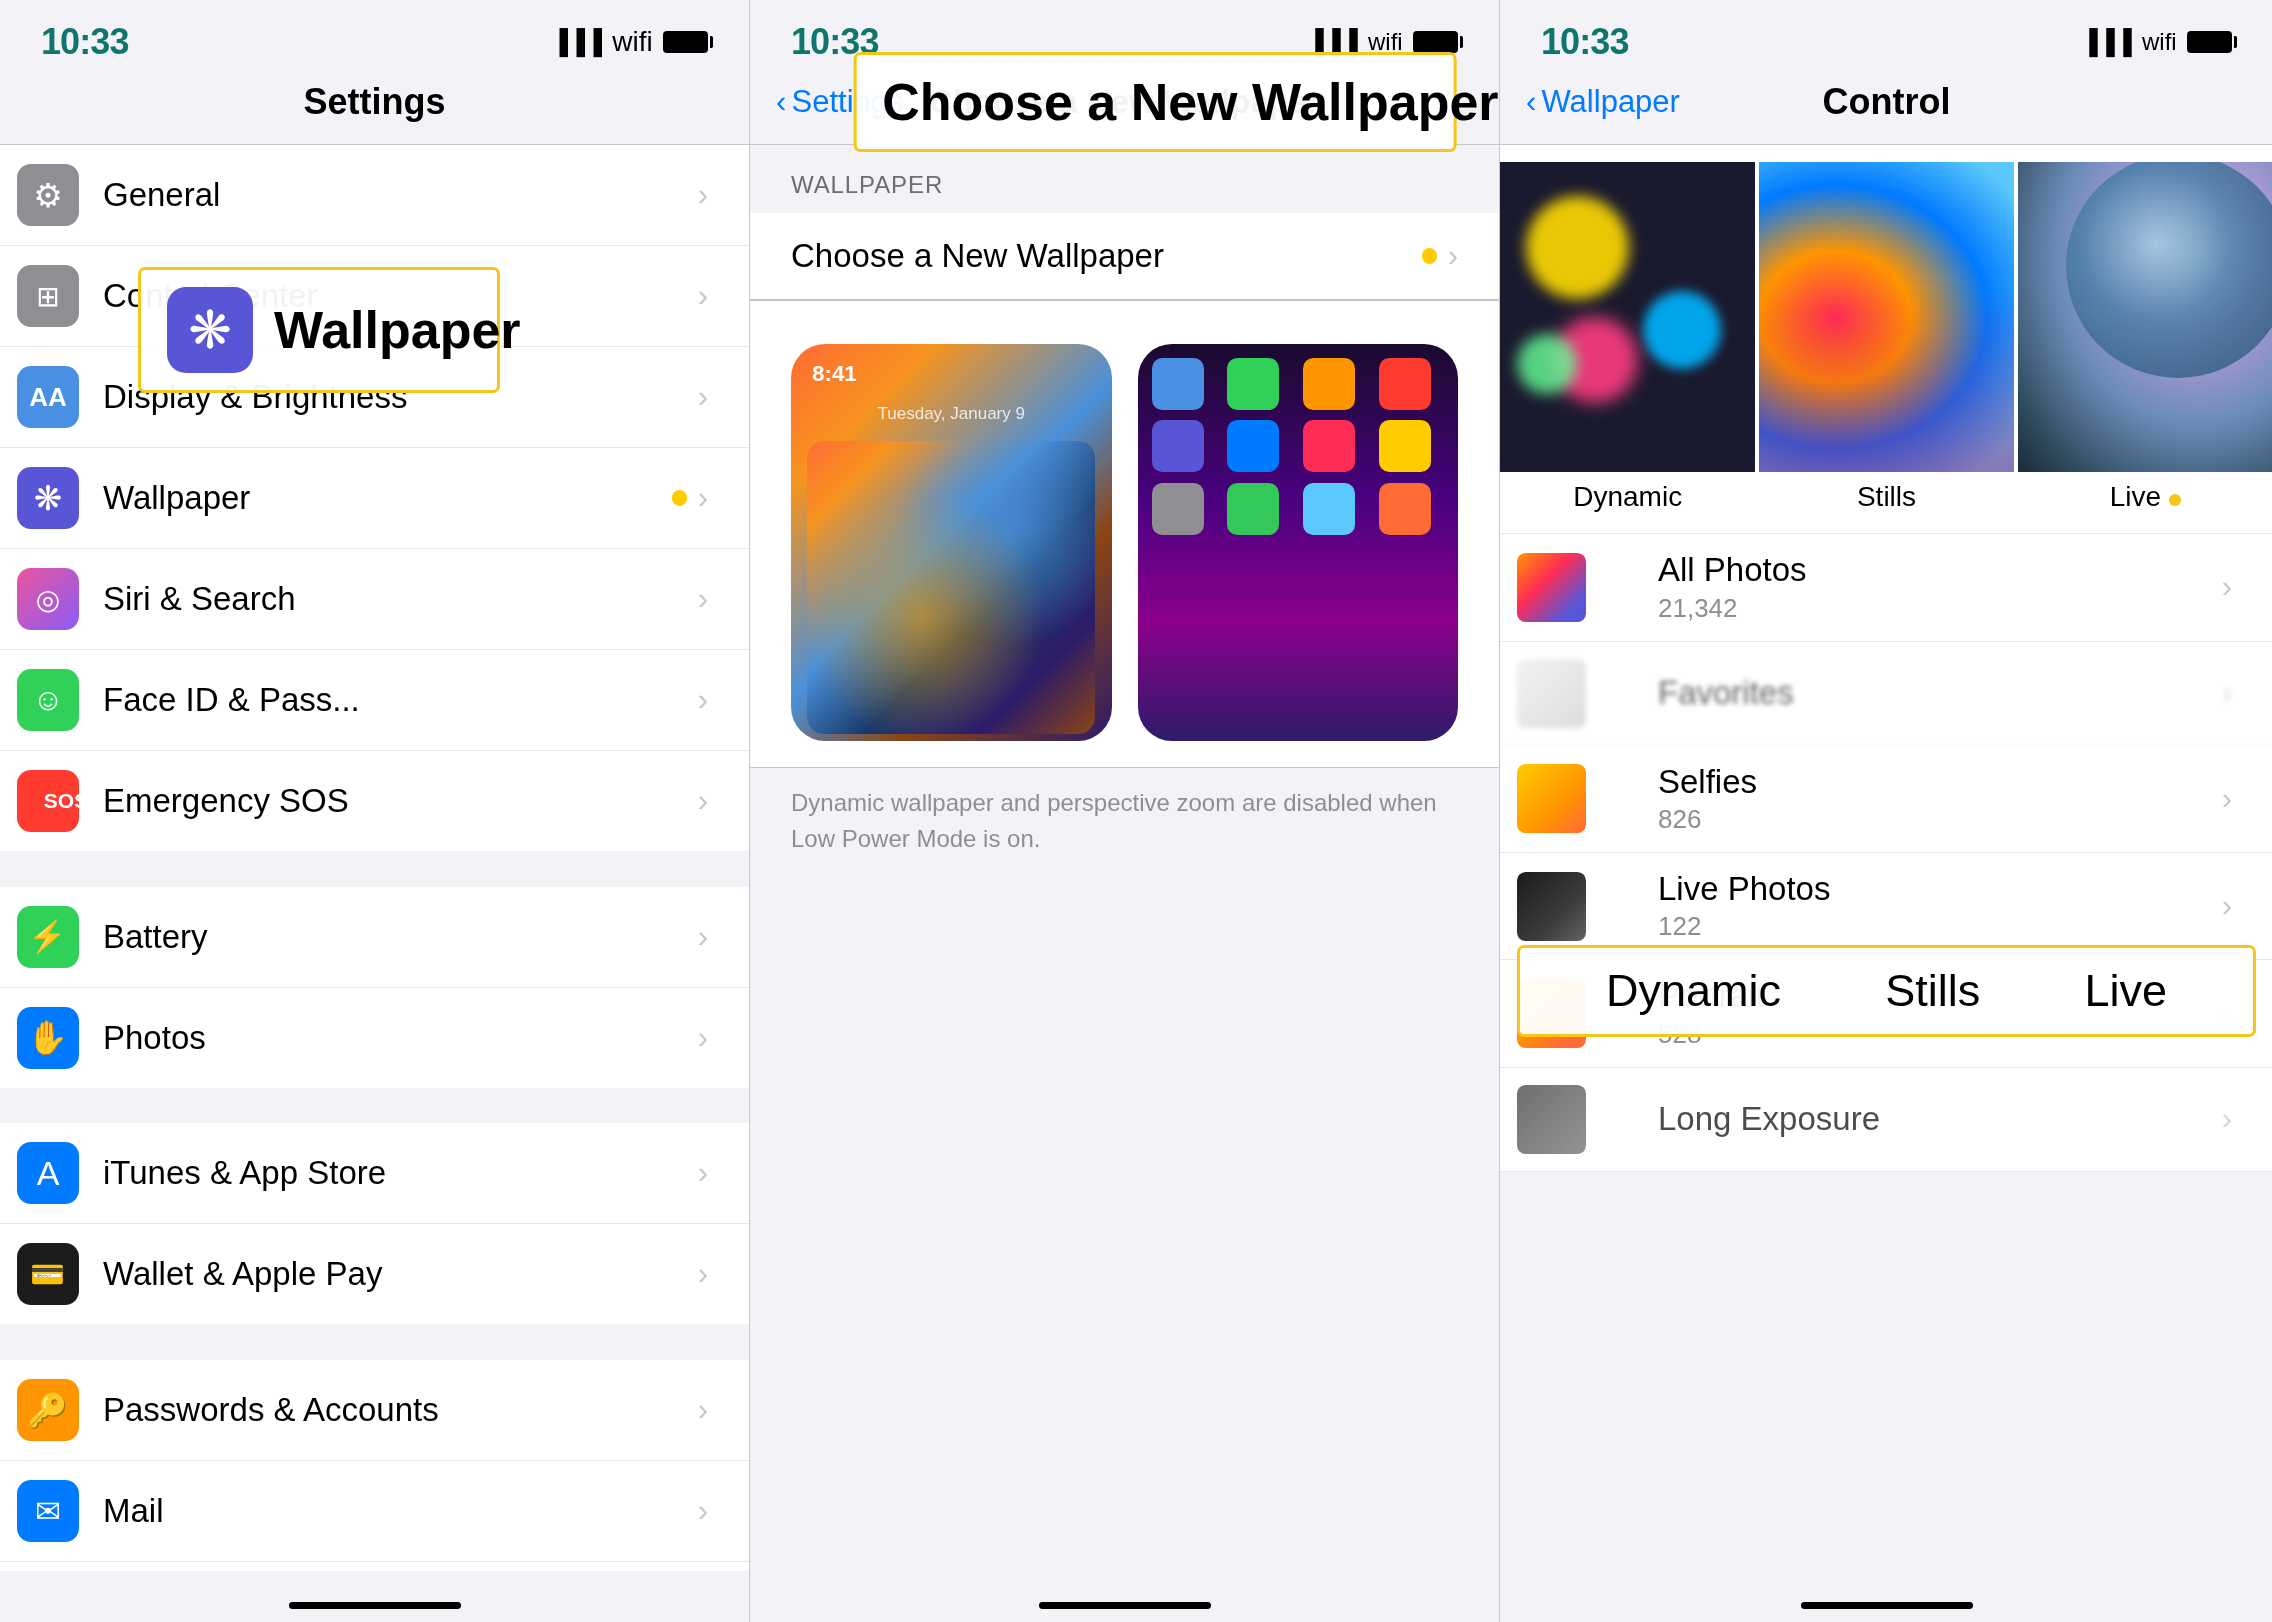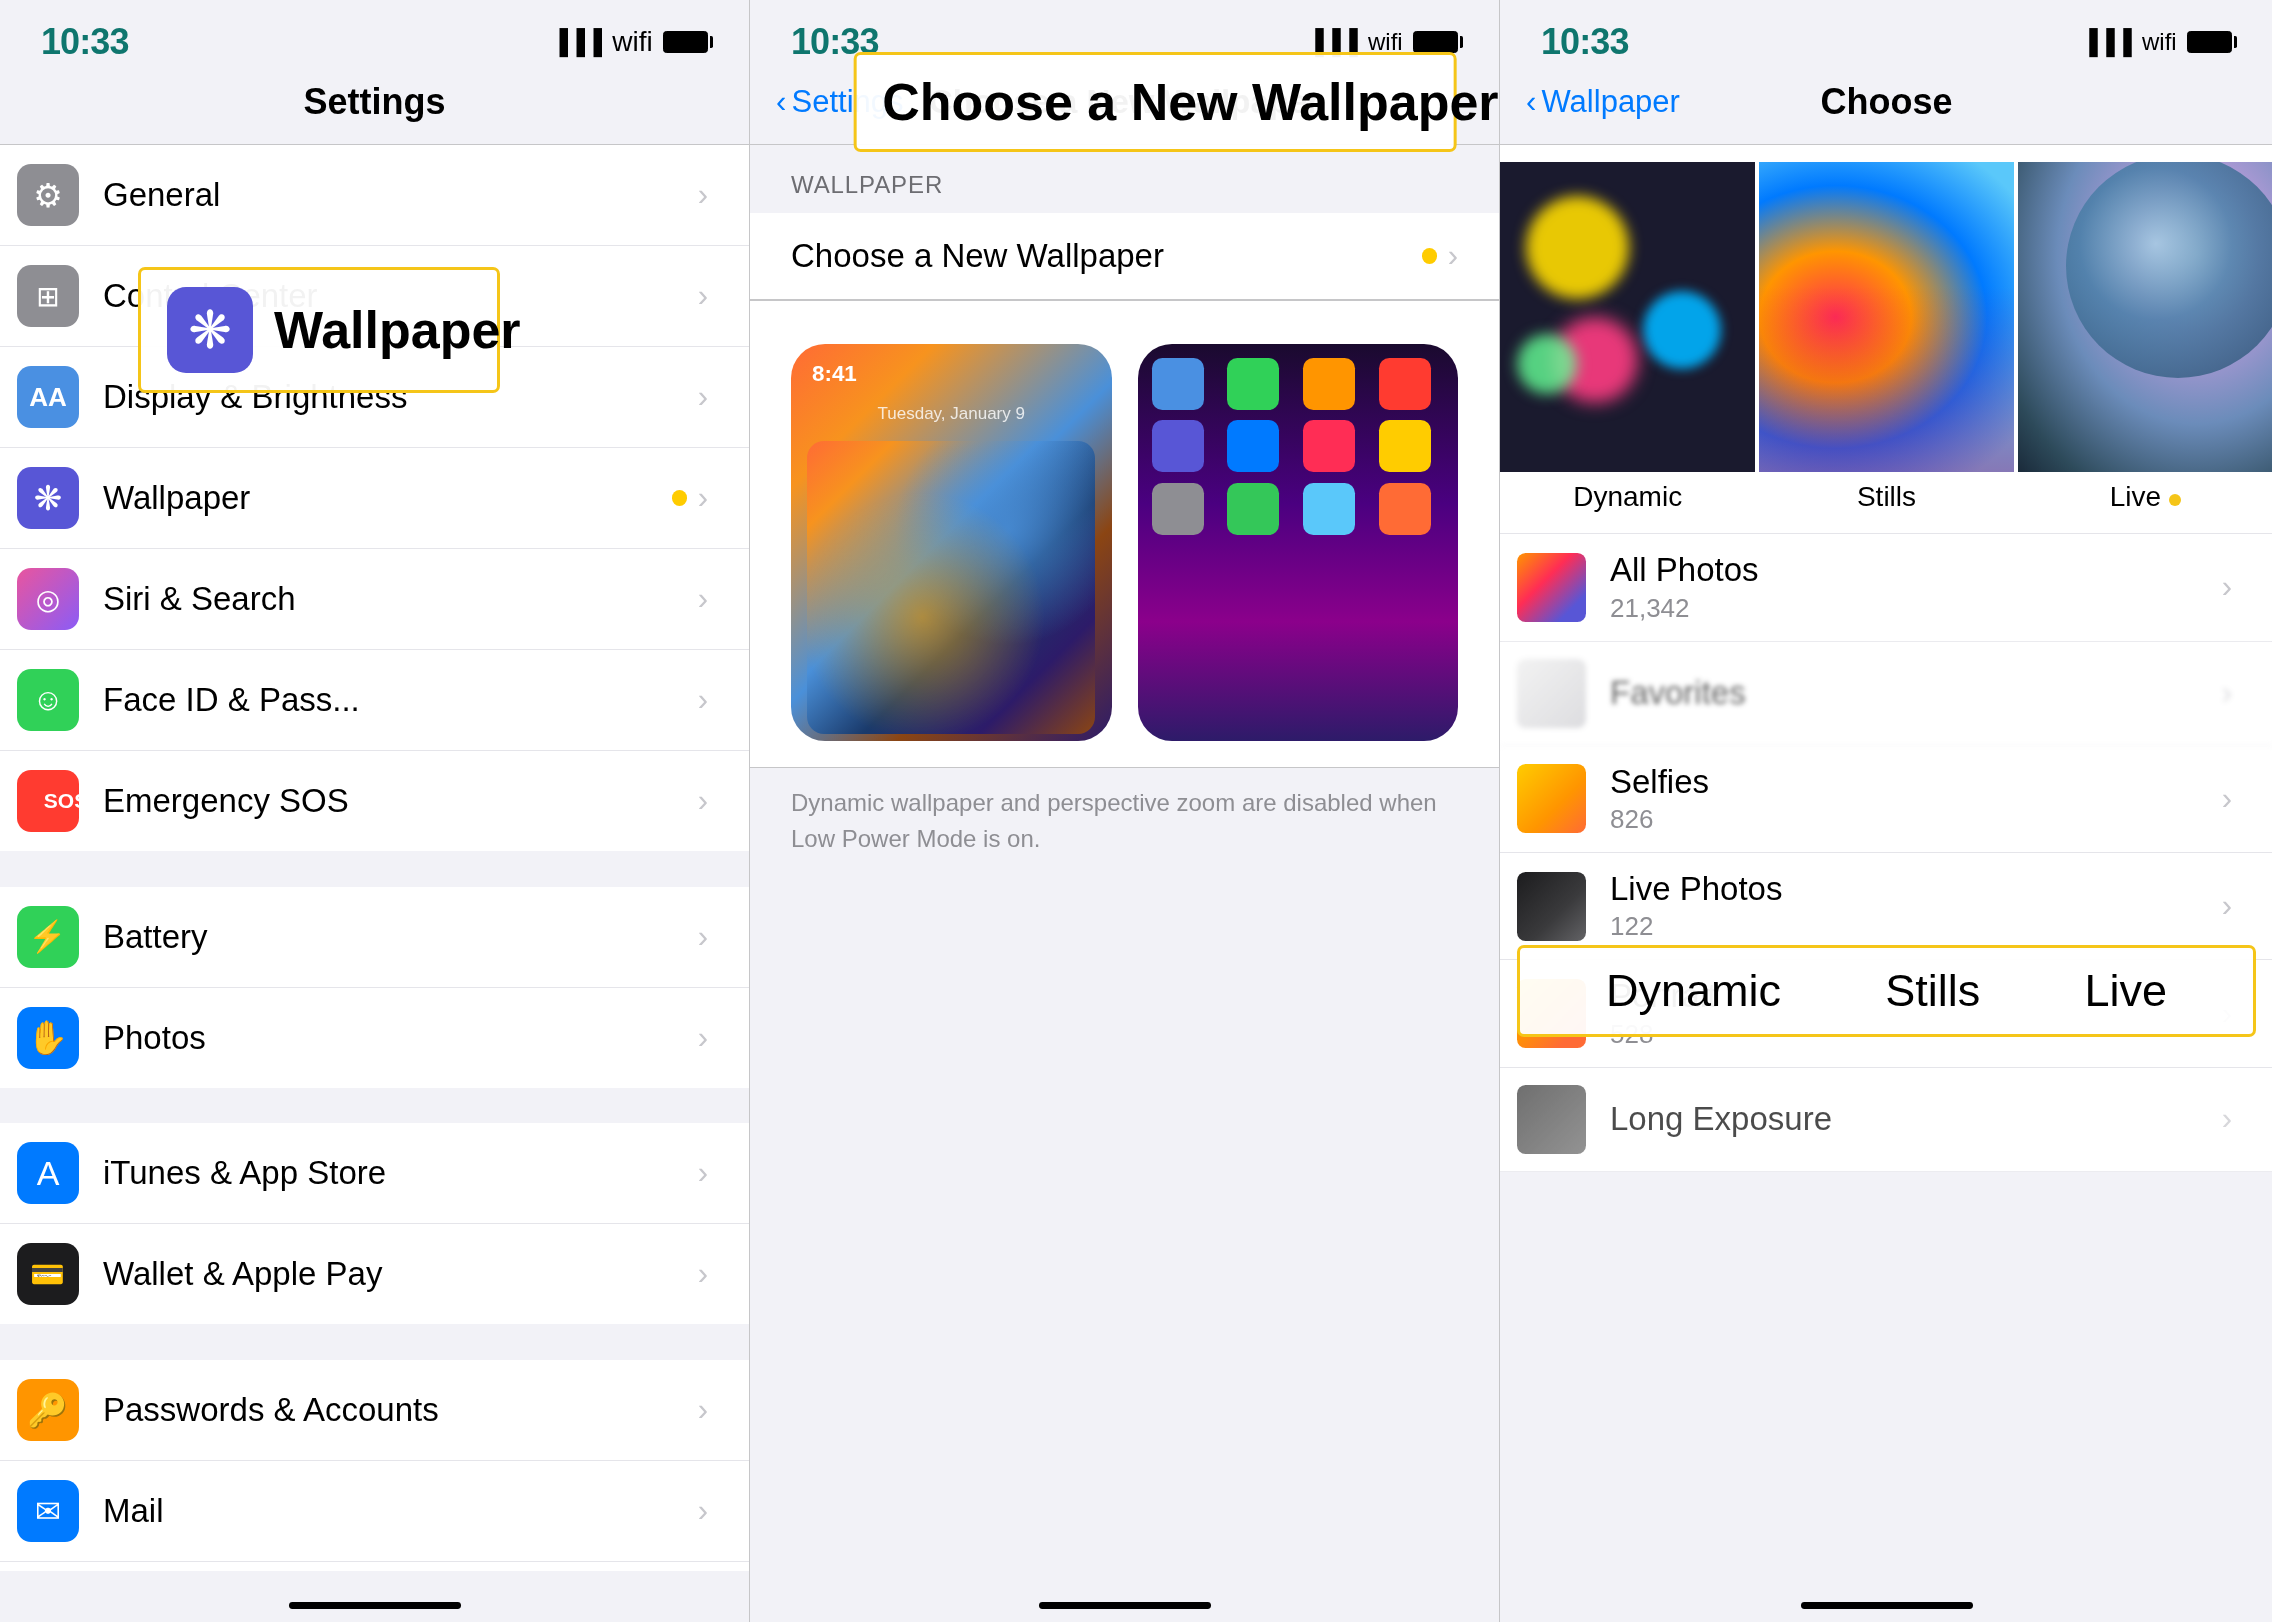--- a/index.html
+++ b/index.html
@@ -251,21 +251,21 @@
     }
     .photo-thumb-selfies {
       background: linear-gradient(135deg, #ffcc00 0%, #ff9500 60%, #ff6b35 100%);
     }
     .photo-thumb-livephotos {
       background: linear-gradient(135deg, #1c1c1e 0%, #3a3a3c 60%, #636366 100%);
     }
     .photo-thumb-portrait {
       background: linear-gradient(135deg, #ffcc00 0%, #ff9500 40%, #ff6b35 80%);
     }
-    .photo-info { flex: 1; }
+    .photo-info { flex: 1; margin-left: 48px; }
     .photo-name {
       font-size: 33px;
       color: #000;
     }
     .photo-count {
       font-size: 26px;
       color: #8e8e93;
       margin-top: 3.4px;
     }
 
@@ -568,21 +568,21 @@
       <span style="font-size:24px;">wifi</span>
       <div class="battery-icon"></div>
     </div>
   </div>
 
   <div class="nav-header">
     <div class="nav-back">
       <span class="chevron-left">‹</span>
       <span>Wallpaper</span>
     </div>
-    <span class="nav-title">Choose</span>
+    <span class="nav-title">Control</span>
   </div>
 
   <div style="background:#fff;padding:8.6px 0 0;">
     <div class="wallpaper-grid">
 
       <div style="flex:1;display:flex;flex-direction:column;align-items:center;">
         <div style="width:100%;height:310px;position:relative;overflow:hidden;">
 
           <div style="width:100%;height:100%;background:#1a1a2e;position:relative;overflow:hidden;">
             <div style="position:absolute;width:103px;height:103px;border-radius:50%;background:rgba(255,220,0,0.9);top:34px;left:26px;filter:blur(7px);"></div>

